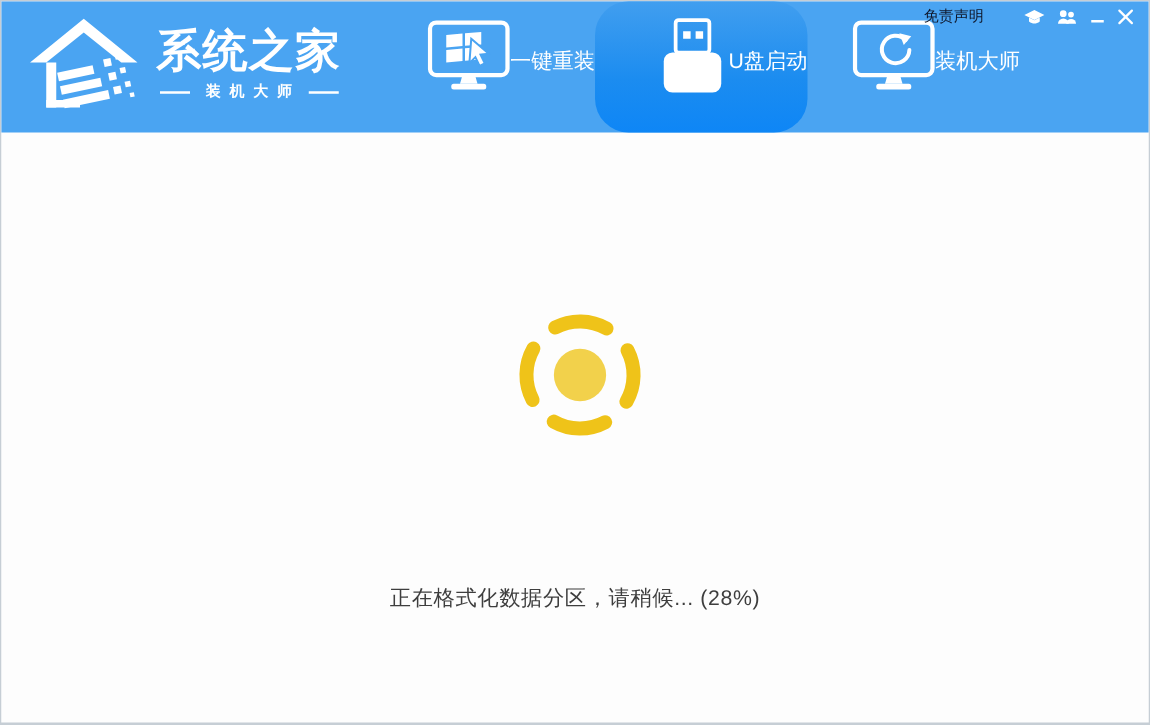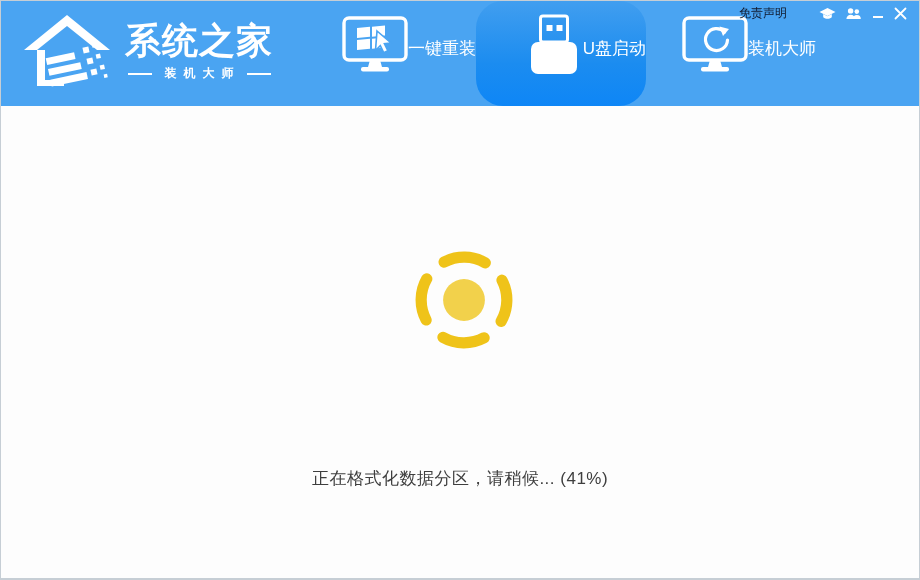--- a/index.html
+++ b/index.html
@@ -140,15 +140,15 @@
         </svg>
       </span>
     </div>
   </div>
 
   <div>
     <svg class="spinner" viewBox="0 0 100 100">
       <circle cx="50" cy="50" r="42" fill="none" stroke="#EFC319" stroke-width="11" stroke-linecap="round" stroke-dasharray="42 24" transform="rotate(62 50 50)"></circle>
       <circle cx="50" cy="50" r="20.5" fill="#F2D14B"></circle>
     </svg>
-    <div class="status">正在格式化数据分区，请稍候... (41%)</div>
+    <div class="status">正在格式化数据分区，请稍候... (28%)</div>
   </div>
 </div>
 
 </body></html>

